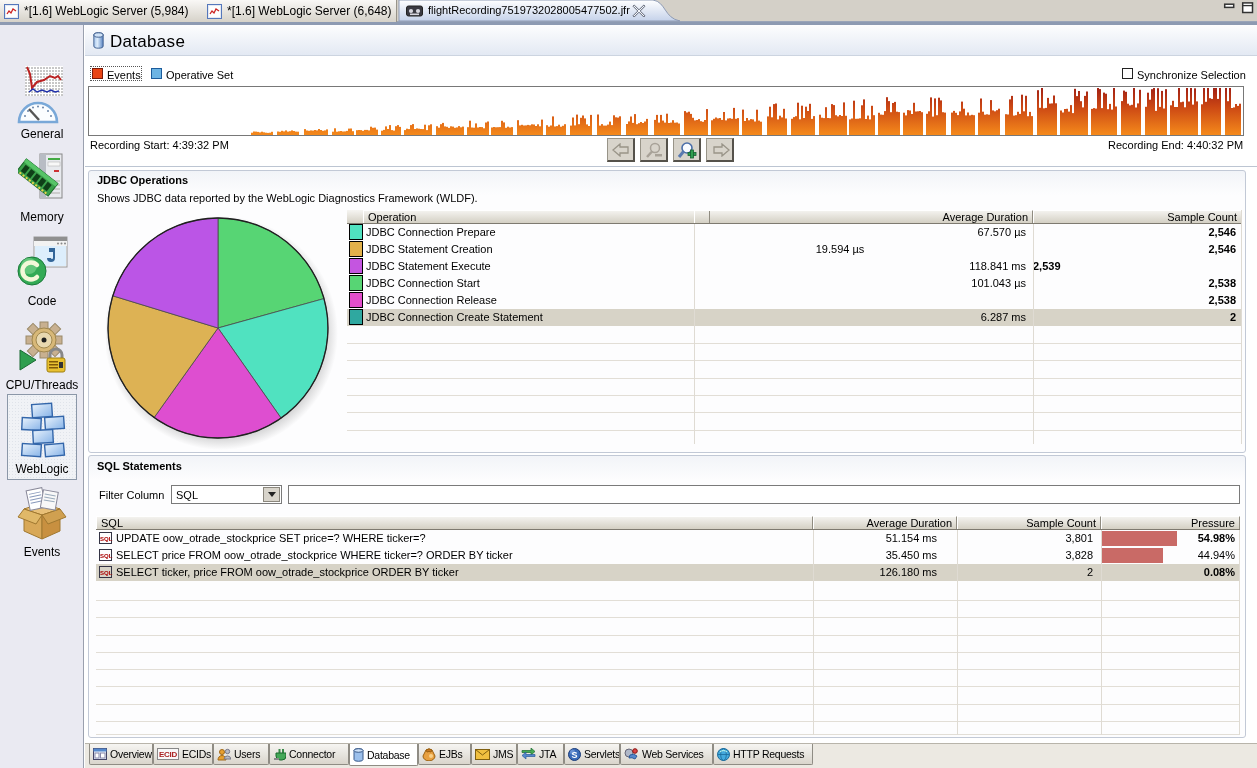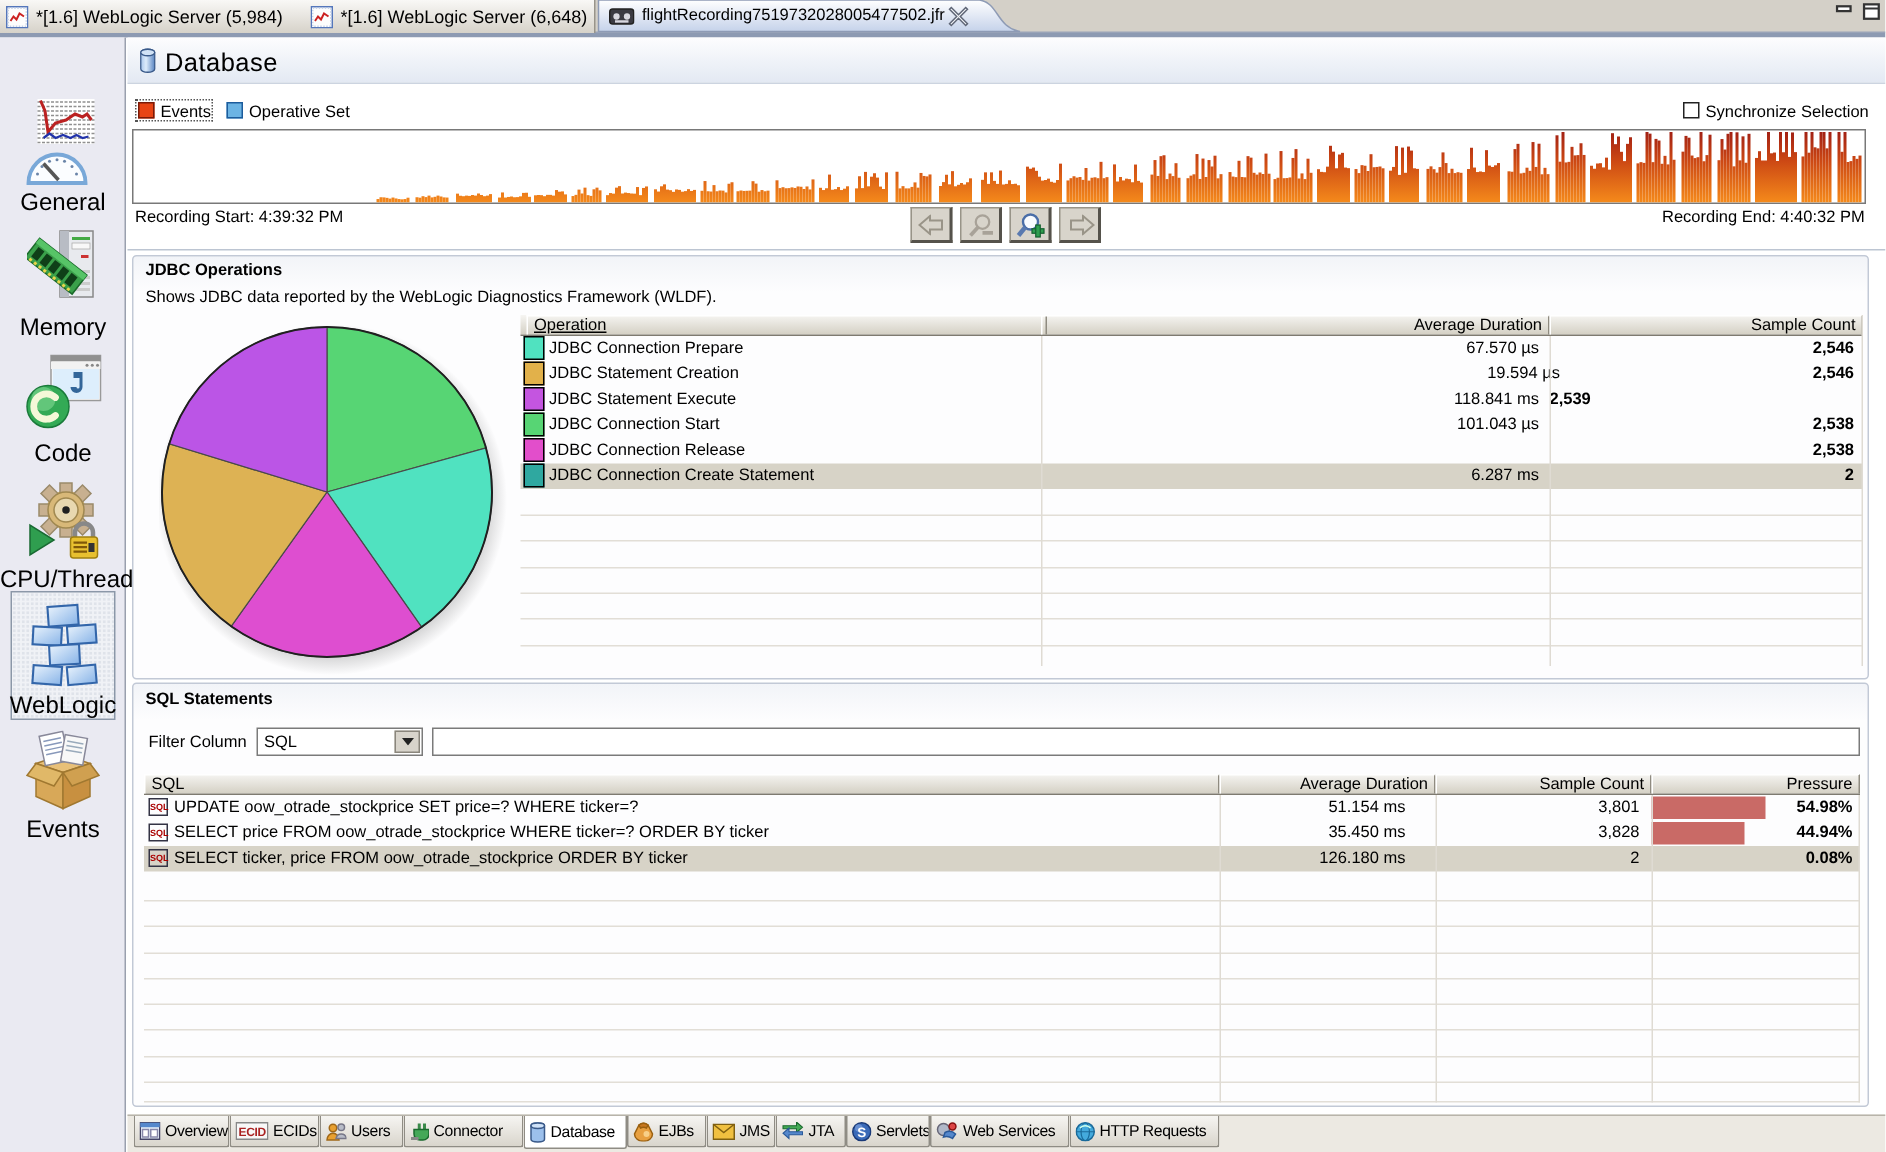--- a/index.html
+++ b/index.html
@@ -7,21 +7,21 @@
 body { position:relative; font-family:"Liberation Sans", sans-serif; background:#ffffff; }
 .abs { position:absolute; }
 .t11 { font-size:11px; color:#000; }
 
 #topbar { left:0; top:0; width:1257px; height:22px; background:#d4d0c8; border-bottom:1px solid #9aa4b8; }
 .toptab { position:absolute; top:0; height:22px; background:linear-gradient(#f9f8f6,#d6d2c9); border-right:1px solid #98948a; display:flex; align-items:center; font-size:12px; color:#000; }
 .toptab .lbl { white-space:nowrap; margin-left:5px; }
 #understrip { left:0; top:22px; width:1257px; height:3px; background:#8d9ab2; }
 
 #sidebar { left:0; top:25px; width:84px; height:743px; background:#eaeaf2; border-right:1px solid #9aa0ae; }
-.sideitem { position:absolute; width:84px; text-align:center; font-size:16px; color:#000; }
+.sideitem { position:absolute; width:84px; text-align:center; font-size:12px; color:#000; }
 #wlsel { left:7px; top:394px; width:70px; height:86px; background:#f0f2f6; border:1px solid #8b97a8; background-image:radial-gradient(#dfe3ea 1px, transparent 1px); background-size:3px 3px; }
 
 #mainhead { left:85px; top:25px; width:1172px; height:31px; background:linear-gradient(#fdfdfe,#e3e9f3); border-bottom:1px solid #ccd4e0; }
 
 .legendbox { position:absolute; width:11px; height:11px; border:1px solid #333; }
 
 #chart { left:88px; top:86px; width:1156px; height:50px; background:#ffffff; border:1px solid #787878; }
 
 .navbtn { position:absolute; top:138px; width:28px; height:24px; background:#d8d4cb; border-top:1px solid #989488; border-left:1px solid #989488; border-right:2px solid #55524b; border-bottom:2px solid #55524b; }
 
@@ -761,34 +761,34 @@
       <path d="M112,112 L112.00,2.00 A110,110 0 0 1 218.00,82.60 Z" fill="#57d574" stroke="#4a4a4a" stroke-width="0.8"></path>
       <path d="M112,112 L218.00,82.60 A110,110 0 0 1 175.09,202.11 Z" fill="#50e2c0" stroke="#4a4a4a" stroke-width="0.8"></path>
       <path d="M112,112 L175.09,202.11 A110,110 0 0 1 48.12,201.55 Z" fill="#de4ed0" stroke="#4a4a4a" stroke-width="0.8"></path>
       <path d="M112,112 L48.12,201.55 A110,110 0 0 1 6.81,79.84 Z" fill="#ddb254" stroke="#4a4a4a" stroke-width="0.8"></path>
       <path d="M112,112 L6.81,79.84 A110,110 0 0 1 112.00,2.00 Z" fill="#bb55e6" stroke="#4a4a4a" stroke-width="0.8"></path>
       <circle cx="112" cy="112" r="110" fill="none" stroke="#202020" stroke-width="1.3"></circle>
     </svg>
   </div>
 
 <div class="thead" style="left:347px;top:210px;width:895px;height:14px;">
-  <div class="thcell" style="left:4px;width:347px;text-decoration:underline;">Operation</div>
+  <div class="thcell" style="left:16px;width:347px;">Operation</div>
   <div class="thcell" style="left:347px;width:339px;justify-content:flex-end;">Average Duration</div>
   <div class="thcell" style="left:686px;width:209px;justify-content:flex-end;">Sample Count</div>
 </div>
 <div class="trow" style="left:347px;top:224px;width:895px;height:17px;">
 <div style="position:absolute;left:2px;top:0px;width:14px;height:16px;background:#50e2c0;border:1px solid #000;"></div>
 <div style="position:absolute;left:19px;top:2px;white-space:nowrap;">JDBC Connection Prepare</div>
 <div style="position:absolute;left:347px;top:2px;width:332px;text-align:right;">67.570 µs</div>
 <div style="position:absolute;left:686px;top:2px;width:203px;text-align:right;font-weight:bold;">2,546</div>
 </div>
 <div class="trow" style="left:347px;top:241px;width:895px;height:17px;">
 <div style="position:absolute;left:2px;top:0px;width:14px;height:16px;background:#e2b14a;border:1px solid #000;"></div>
 <div style="position:absolute;left:19px;top:2px;white-space:nowrap;">JDBC Statement Creation</div>
-<div style="position:absolute;left:361px;top:2px;width:332px;text-align:right;">19.594 µs</div>
+<div style="position:absolute;left:327px;top:2px;width:332px;text-align:center;">19.594 µs</div>
 <div style="position:absolute;left:686px;top:2px;width:203px;text-align:right;font-weight:bold;">2,546</div>
 </div>
 <div class="trow" style="left:347px;top:258px;width:895px;height:17px;">
 <div style="position:absolute;left:2px;top:0px;width:14px;height:16px;background:#c455e0;border:1px solid #000;"></div>
 <div style="position:absolute;left:19px;top:2px;white-space:nowrap;">JDBC Statement Execute</div>
 <div style="position:absolute;left:347px;top:2px;width:332px;text-align:right;">118.841 ms</div>
 <div style="position:absolute;left:686px;top:2px;width:203px;font-weight:bold;">2,539</div>
 </div>
 <div class="trow" style="left:347px;top:275px;width:895px;height:17px;">
 <div style="position:absolute;left:2px;top:0px;width:14px;height:16px;background:#57d574;border:1px solid #000;"></div>
@@ -842,21 +842,21 @@
 <div style="position:absolute;left:861px;top:2px;width:136px;text-align:right;">3,801</div>
 <div style="position:absolute;left:1005px;top:1px;width:76px;height:15px;background:#c96a66;"></div>
 <div style="position:absolute;left:1005px;top:2px;width:134px;text-align:right;font-weight:bold;">54.98%</div>
 </div>
 <div class="trow" style="left:96px;top:547px;width:1144px;height:17px;">
 <div style="position:absolute;left:3px;top:2px;width:13px;height:12px;border:1px solid #334;font-size:6px;color:#a00;text-align:center;line-height:12px;font-weight:bold;">SQL</div>
 <div style="position:absolute;left:20px;top:2px;white-space:nowrap;">SELECT price FROM oow_otrade_stockprice WHERE ticker=? ORDER BY ticker</div>
 <div style="position:absolute;left:567px;top:2px;width:274px;text-align:right;">35.450 ms</div>
 <div style="position:absolute;left:861px;top:2px;width:136px;text-align:right;">3,828</div>
 <div style="position:absolute;left:1005px;top:1px;width:62px;height:15px;background:#c96a66;"></div>
-<div style="position:absolute;left:1005px;top:2px;width:134px;text-align:right;font-weight:bold;">44.94%</div>
+<div style="position:absolute;left:1005px;top:2px;width:134px;text-align:right;font-weight:normal;">44.94%</div>
 </div>
 <div class="trow" style="left:96px;top:564px;width:1144px;height:17px;background:#d7d3c7;">
 <div style="position:absolute;left:3px;top:2px;width:13px;height:12px;border:1px solid #334;font-size:6px;color:#a00;text-align:center;line-height:12px;font-weight:bold;">SQL</div>
 <div style="position:absolute;left:20px;top:2px;white-space:nowrap;">SELECT ticker, price FROM oow_otrade_stockprice ORDER BY ticker</div>
 <div style="position:absolute;left:567px;top:2px;width:274px;text-align:right;">126.180 ms</div>
 <div style="position:absolute;left:861px;top:2px;width:136px;text-align:right;">2</div>
 
 <div style="position:absolute;left:1005px;top:2px;width:134px;text-align:right;font-weight:bold;">0.08%</div>
 </div>
 <div class="gridh" style="left:96px;top:600px;width:1144px;"></div>

